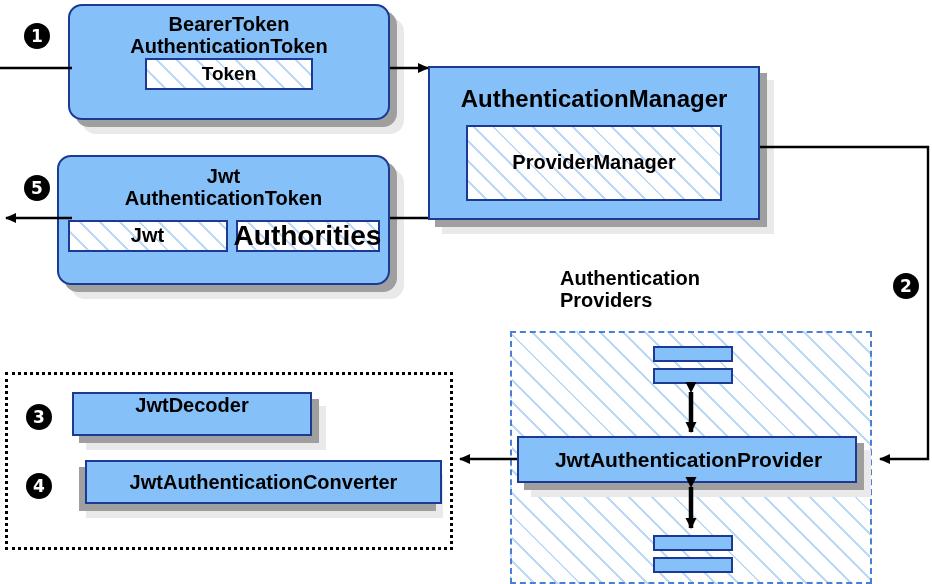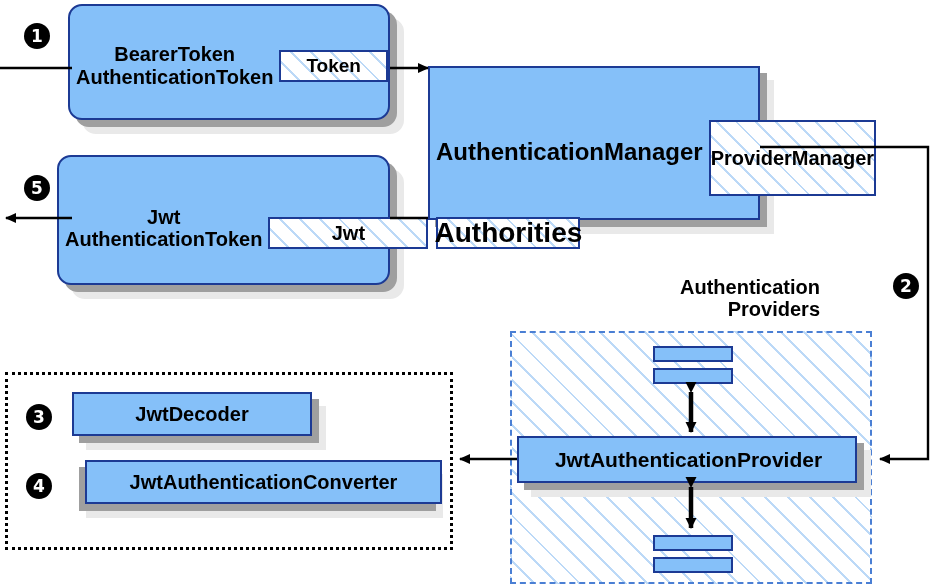--- a/index.html
+++ b/index.html
@@ -36,21 +36,21 @@
   }
 
   
   .node {
     position: absolute;
     background: #85c0f9;
     border: 2px solid #1c3a94;
     color: #000000;
     font-weight: bold;
     display: flex;
-    flex-direction: row;
+    flex-direction: column;
     align-items: center;
     justify-content: flex-start;
     text-align: center;
     box-sizing: border-box;
     z-index: 20;
   }
   .node.round { border-radius: 14px; }
 
   
   .shadow2 {
@@ -113,26 +113,25 @@
     position: absolute;
     border: 3px dotted #000000;
     background: transparent;
     box-sizing: border-box;
     z-index: 5;
   }
 
   .region-label {
     position: absolute;
     font-weight: bold;
-    text-align: right;
+    text-align: left;
     color: #000000;
     line-height: 1.12;
     white-space: pre-line;
     z-index: 30;
-    margin-top: 9px;
   }
 
   
   .bar {
     position: absolute;
     background: #85c0f9;
     border: 2px solid #1c3a94;
     box-sizing: border-box;
     z-index: 20;
   }
@@ -214,21 +213,21 @@
     <div class="hatchbox" style="width:168px; height:32px; font-size:19px; ">Token</div>
   </div>
 
   <div class="shadow2" style="left:428px; top:66px; width:332px; height:154px;"></div>
   <div class="node" style="left:428px; top:66px; width:332px; height:154px; padding-top:18px;">
     <div class="node-title" style="font-size:24px;">AuthenticationManager</div>
     <div class="hatchbox" style="width:256px; height:76px; font-size:20px; margin-top:12px;">ProviderManager</div>
   </div>
 
   <div class="shadow2 round" style="left:57px; top:155px; width:333px; height:130px;"></div>
-  <div class="node round" style="left:57px; top:155px; width:333px; height:130px; padding-top:16px;">
+  <div class="node round" style="left:57px; top:155px; width:333px; height:130px; padding-top:8px;">
     <div class="node-title" style="font-size:20px;">Jwt
 AuthenticationToken</div>
     <div style="display:flex; gap:8px; margin-top:10px;">
       <div class="hatchbox" style="width:160px; height:32px; font-size:20px;">Jwt</div>
       <div class="hatchbox" style="width:144px; height:32px; font-size:28px;">Authorities</div>
     </div>
   </div>
 
   <div class="region-label" style="left:560px; top:267px; width:260px; font-size:20px;">Authentication
 Providers</div>

